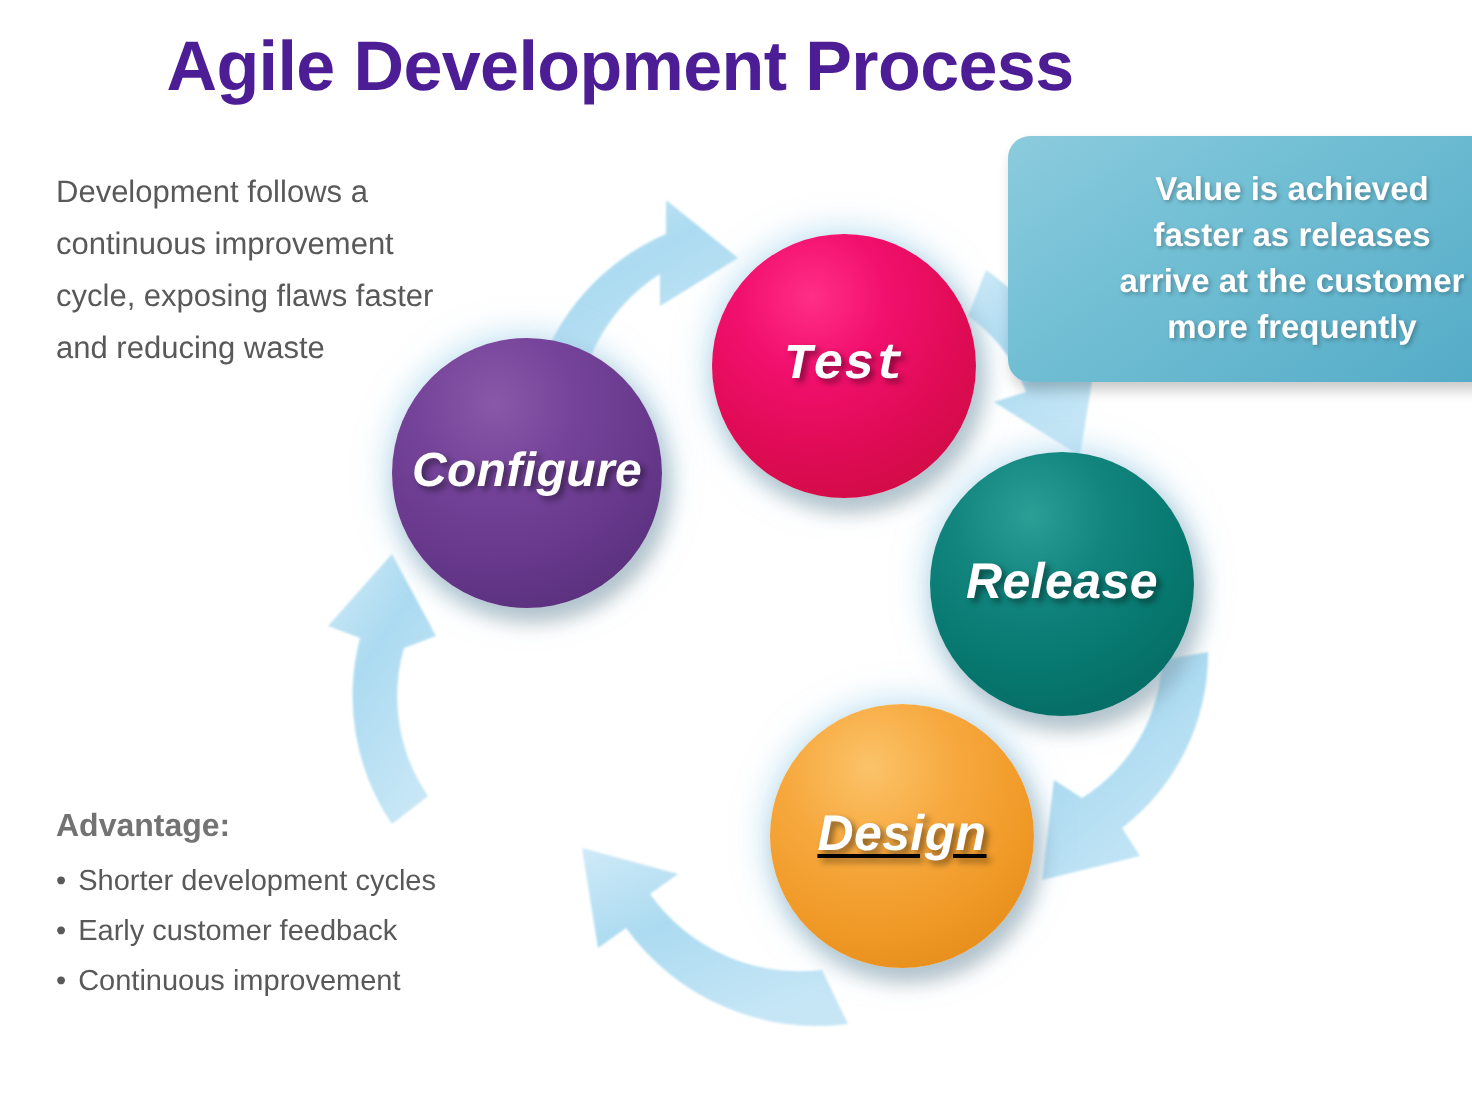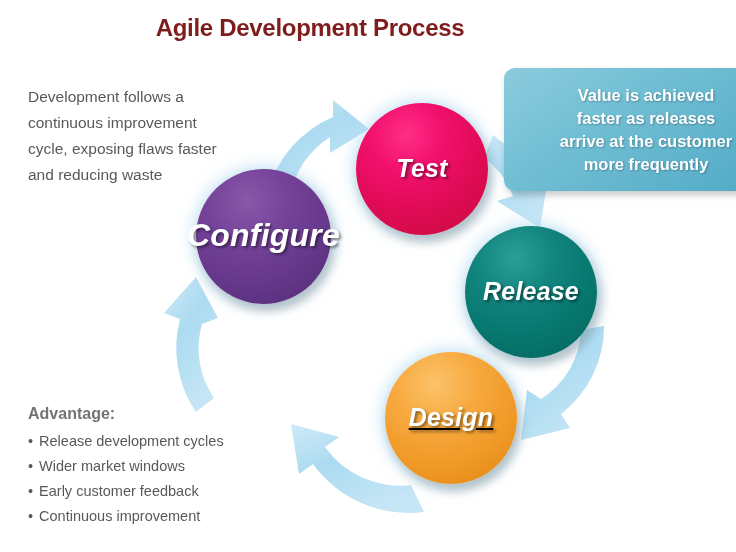--- a/index.html
+++ b/index.html
@@ -16,23 +16,23 @@
     font-family: "Liberation Sans", sans-serif;
   }
 
   
   #title {
     position: absolute;
     top: 14px;
     left: 0;
     width: 620px;
     text-align: center;
-    font-size: 24px;
-    font-weight: bold;
-    color: #7f1d1d;
+    font-size: 35px;
+    font-weight: bold;
+    color: #4c1d95;
     letter-spacing: -0.3px;
     white-space: nowrap;
   }
 
   
   #intro {
     position: absolute;
     left: 28px;
     top: 84px;
     width: 215px;
@@ -95,42 +95,43 @@
     font-weight: bold;
     font-style: italic;
     color: #ffffff;
     text-shadow: 2px 2px 3px rgba(0,0,0,0.45);
     white-space: nowrap;
     letter-spacing: 0.2px;
     transform: translateY(-1px);
   }
 
   #node-test {
-    left: 356px; top: 103px; width: 132px; height: 132px;
+    left: 356px; top: 117px; width: 132px; height: 132px;
     background: radial-gradient(circle at 38% 24%, #FF2E86 0%, #F2106E 28%, #E00B56 58%, #C70C3C 100%);
+    font-family: Liberation Mono, monospace;
   }
   #node-release {
     left: 465px; top: 226px; width: 132px; height: 132px;
     background: radial-gradient(circle at 38% 24%, #2B9E96 0%, #12857F 30%, #07786F 60%, #04635C 100%);
     align-items: center;
   }
   #node-design {
     left: 385px; top: 352px; width: 132px; height: 132px;
     background: radial-gradient(circle at 38% 24%, #FBC369 0%, #F7A93F 32%, #F09A28 62%, #E08513 100%);
     text-decoration: underline;
   }
   #node-build {
     left: 215px; top: 339px; width: 132px; height: 132px;
     background: radial-gradient(circle at 38% 24%, #8E8680 0%, #7A726C 30%, #6C6460 60%, #5B534F 100%);
   }
   #node-configure {
     left: 196px; top: 169px; width: 135px; height: 135px;
     background: radial-gradient(circle at 38% 24%, #8A58A8 0%, #75449A 30%, #67388C 60%, #512B73 100%);
   }
-  #node-configure .label { font-size: 32px; }
+  #node-configure .label { font-size: 24px; }
 
   
   #callout {
     position: absolute;
     left: 504px;
     top: 68px;
     width: 222px;
     height: 123px;
     border-radius: 11px;
     background: linear-gradient(145deg, #8CCBDE 0%, #72BFD4 38%, #52AAC6 100%);
@@ -255,20 +256,19 @@
       <div>Value is achieved</div>
       <div>faster as releases</div>
       <div>arrive at the customer</div>
       <div>more frequently</div>
     </div>
   </div>
 
   <div id="advantage">
     <div id="advantage-title">Advantage:</div>
     <ul>
-      <li>Release development cycles</li>
-      <li>Wider market windows</li>
+      <li>Shorter development cycles</li>
       <li>Early customer feedback</li>
       <li>Continuous improvement</li>
     </ul>
   </div>
 
 </div>
 
 </body></html>

